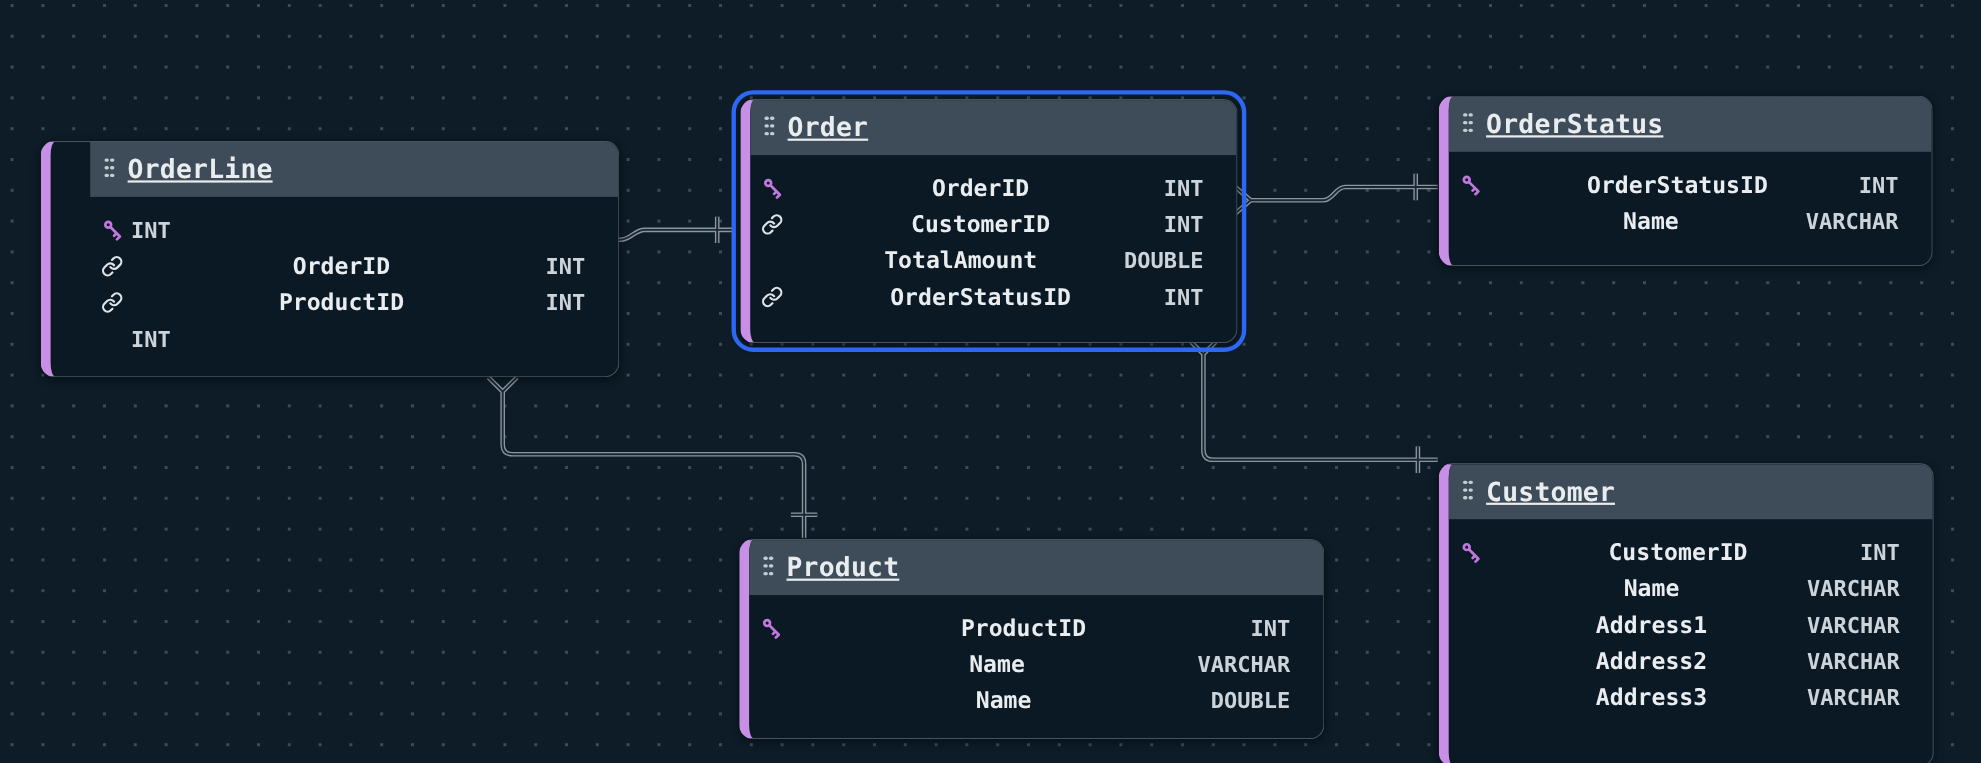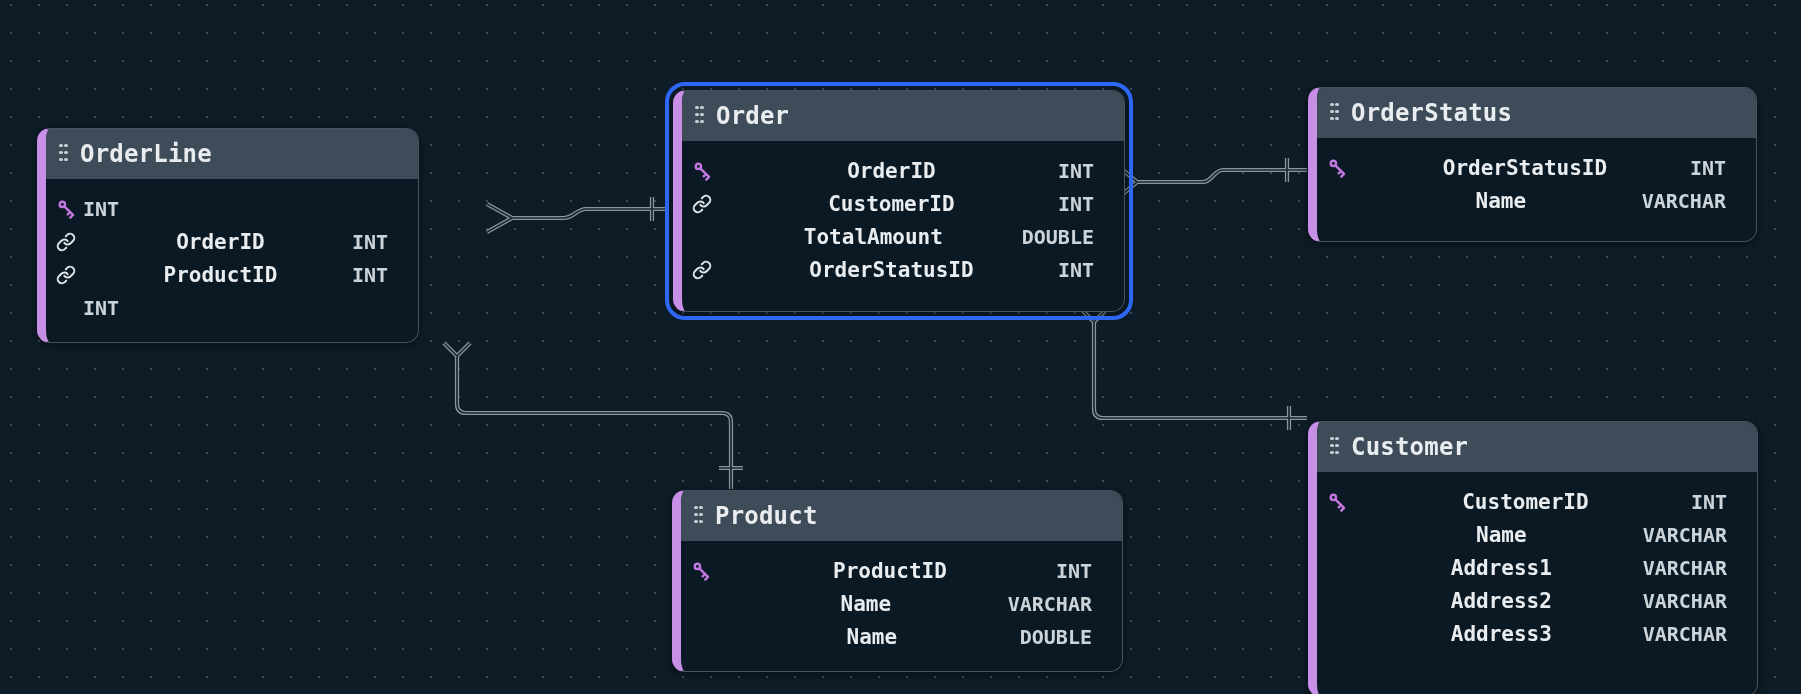--- a/index.html
+++ b/index.html
@@ -26,21 +26,21 @@
     border:1px solid var(--table-border);
     border-left:9px solid var(--accent-purple);
     box-shadow:0 2px 8px rgba(0,0,0,.45);
   }
   .thead{
     height:50px; background:var(--table-header); display:flex; align-items:center;
     padding-left:10px; gap:8px;
   }
   .handle{display:grid; grid-template-columns:repeat(2,5px); grid-auto-rows:7px; width:13px; flex:0 0 13px; margin-left:3px;}
   .handle i{width:3.6px;height:3.6px;border-radius:50%;background:var(--handle-dots);}
-  .title{color:var(--text-primary); font-size:24px; font-weight:700; letter-spacing:.2px;}
+  .title{color:var(--text-primary); font-size:24px; font-weight:700; letter-spacing:.2px;text-decoration:underline;}
   .tbody{padding-top:13px;text-align:center;}
   .row{height:33px; display:flex; align-items:center; padding:0 30px 0 10px;}
   .ficon{flex:0 0 27px; display:flex; align-items:center; justify-content:flex-start;}
   .fname{flex:1 1 auto; margin-left:6px; color:var(--text-primary); font-size:21px; font-weight:700; white-space:nowrap;}
   .ftype{color:var(--text-type); font-size:20px; font-weight:700; white-space:nowrap;}
   .sel-ring{
     position:absolute; z-index:3; border:4px solid var(--selection-blue);
     border-radius:20px; pointer-events:none;
   }
   .key-svg{stroke:var(--icon-key);} .link-svg{stroke:var(--icon-link);}
@@ -68,21 +68,21 @@
     <g>
       <use href="#rel-orderline-product" class="casing"></use>
         <use href="#rel-orderline-product" class="core"></use>
     </g>
     <g>
       <use href="#rel-order-customer" class="casing"></use>
         <use href="#rel-order-customer" class="core"></use>
     </g>
   </svg>
 
-  <div class="table" style="left:37px;top:128px;width:382px;height:215px;">
+  <div class="table" style="left:37px;top:128px;width:526px;height:215px;padding-left:36px;">
     <div class="thead">
       <span class="handle">
           <i></i>
           <i></i>
           <i></i>
           <i></i>
           <i></i>
           <i></i>
         </span>
       <span class="title">OrderLine</span>
@@ -200,21 +200,21 @@
         <span class="ftype">INT</span>
       </div>
       <div class="row">
         <span class="ficon"></span>
         <span class="fname">Name</span>
         <span class="ftype">VARCHAR</span>
       </div>
     </div>
   </div>
 
-  <div class="table" style="left:672px;top:490px;width:451px;height:182px;">
+  <div class="table" style="left:672px;top:490px;width:532px;height:182px;">
     <div class="thead">
       <span class="handle">
           <i></i>
           <i></i>
           <i></i>
           <i></i>
           <i></i>
           <i></i>
         </span>
       <span class="title">Product</span>

